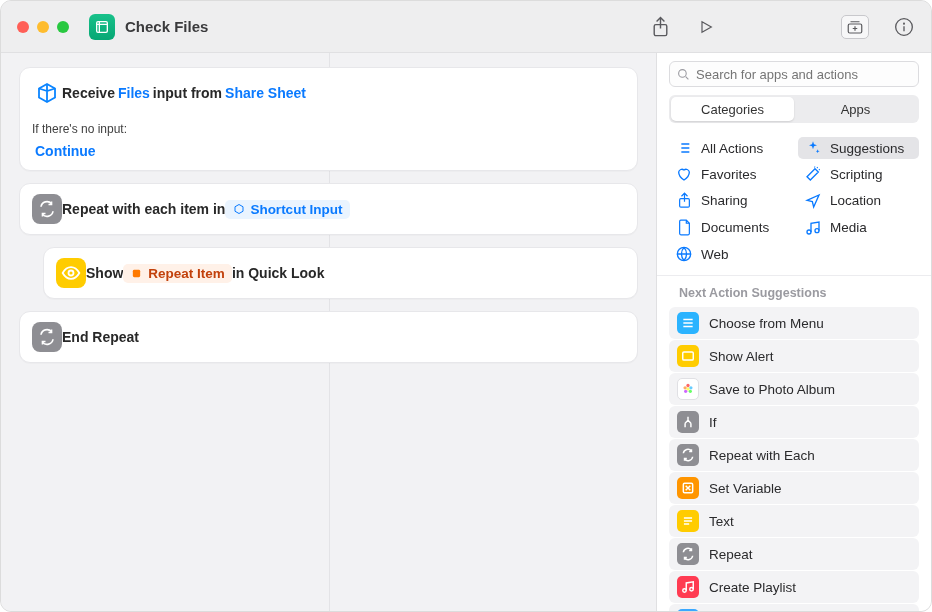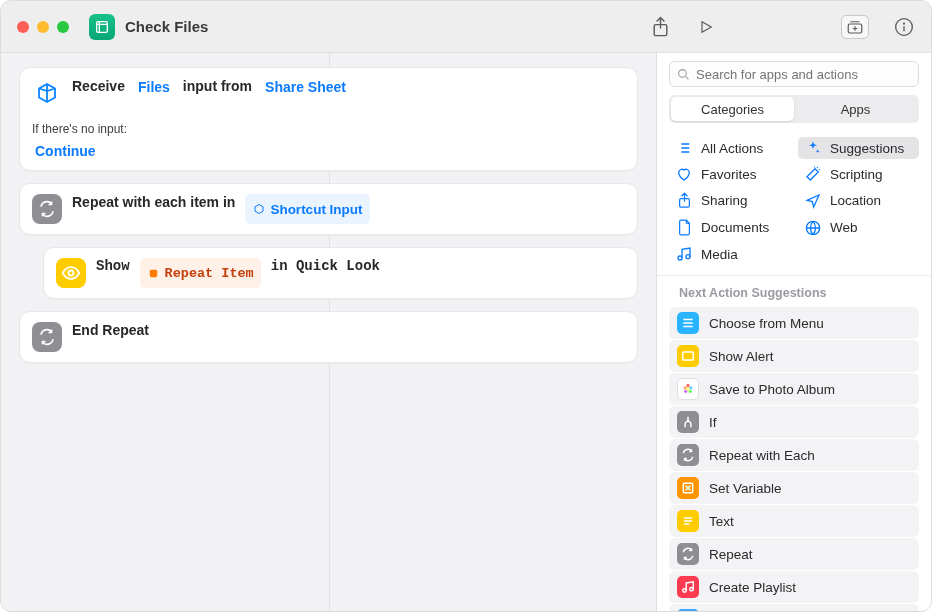--- a/index.html
+++ b/index.html
@@ -51,42 +51,42 @@
 }
 .editor::before {
   content:""; position:absolute; left:50%; top:0; bottom:0;
   width:1px; background:#e3e3e6; z-index:0;
 }
 .card {
   position:relative; z-index:1;
   background:#fff; border-radius:11px; border:1px solid #e7e7ea;
   margin-bottom:12px; box-shadow: 0 1px 0 rgba(0,0,0,0.02);
 }
-.card-row { display:flex; padding:10px 12px; gap:10px; font-size:14px; color:#282828; }
+.card-row { display:flex; align-items:center; padding:10px 12px; font-size:14px; color:#282828; }
 .card-row.inner { padding-top:6px; padding-bottom:10px; }
 .label-light { color:#404040; font-size:12px; padding:4px 12px 0 12px; }
 .step-icon {
   width:30px; height:30px; border-radius:8px; flex:none;
   display:flex; align-items:center; justify-content:center;
 }
 .step-icon.blue-outline { background:#fff; border:none; color:#0a84ff;}
 .step-icon.gray { background:#8e8e93; color:#fff; }
 .step-icon.yellow { background:#ffcc00; color:#fff; }
 .strong { font-weight:600; }
 .token {
   color:#0a7aff; font-weight:600; cursor:pointer; padding:1px 3px; border-radius:4px;
 }
 .pill {
   display:inline-flex; align-items:center; gap:5px;
   background:#eaf4ff; border-radius:5px; padding:2px 7px;
   color:#0a7aff; font-weight:600; font-size:13.5px;
 }
 .pill .mini-ic { width:13px; height:13px; display:flex; align-items:center; justify-content:center; }
 .pill.orange { background:#fff1e8; color:#c2410c; }
-.nested { margin-left:24px;font-family:Liberation Mono, monospace; }
+.nested { margin-left:24px; }
 
 .sidebar {
   width:275px; background:#fff; border-left:1px solid #e0e0e2;
   display:flex; flex-direction:column;
 }
 .search-row { padding:8px 12px; }
 .search {
   width:100%; height:26px;
   border:1px solid #dcdcdf; border-radius:6px;
   background:#fdfdfd;
@@ -320,35 +320,35 @@
               <svg width="15" height="17" viewBox="0 0 24 28" fill="none" stroke="#0a7aff" stroke-width="2">
                 <path d="M6 2h9l5 5v17a2 2 0 0 1-2 2H6a2 2 0 0 1-2-2V4a2 2 0 0 1 2-2z"></path>
                 <path d="M15 2v5h5"></path>
               </svg>
             </span>
             <span>Documents</span>
           </div>
           <div class="cat-item">
             <span class="cat-ic">
               <svg width="16" height="16" viewBox="0 0 24 24" fill="none" stroke="#0a7aff" stroke-width="2">
-                <circle cx="12" cy="12" r="10"></circle>
-                <path d="M2 12h20M12 2a15 15 0 0 1 0 20M12 2a15 15 0 0 0 0 20"></path>
-              </svg>
-            </span>
-            <span>Web</span>
-          </div>
-          <div class="cat-item">
-            <span class="cat-ic">
-              <svg width="16" height="16" viewBox="0 0 24 24" fill="none" stroke="#0a7aff" stroke-width="2">
                 <path d="M9 18V5l12-2v13"></path>
                 <circle cx="6" cy="18" r="3"></circle>
                 <circle cx="18" cy="16" r="3"></circle>
               </svg>
             </span>
             <span>Media</span>
+          </div>
+          <div class="cat-item">
+            <span class="cat-ic">
+              <svg width="16" height="16" viewBox="0 0 24 24" fill="none" stroke="#0a7aff" stroke-width="2">
+                <circle cx="12" cy="12" r="10"></circle>
+                <path d="M2 12h20M12 2a15 15 0 0 1 0 20M12 2a15 15 0 0 0 0 20"></path>
+              </svg>
+            </span>
+            <span>Web</span>
           </div>
         </div>
       <div class="section-header">Next Action Suggestions</div>
       <div class="suggest-list" id="suggest-list">
           <div class="suggest-item">
             <div class="sicon" style="background:#2ab3ff;">
               <svg width="14" height="14" viewBox="0 0 24 24" fill="none" stroke="#fff" stroke-width="2.5">
                 <path d="M4 6h16M4 12h16M4 18h16"></path>
               </svg>
             </div>

